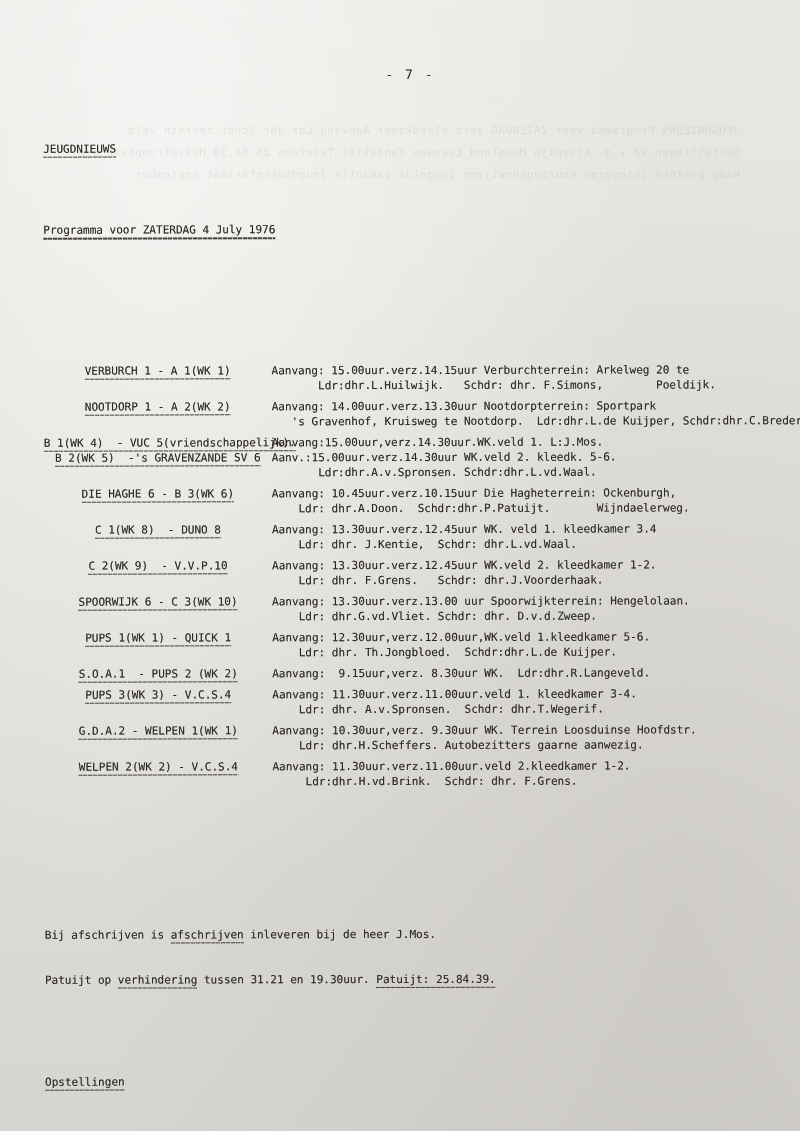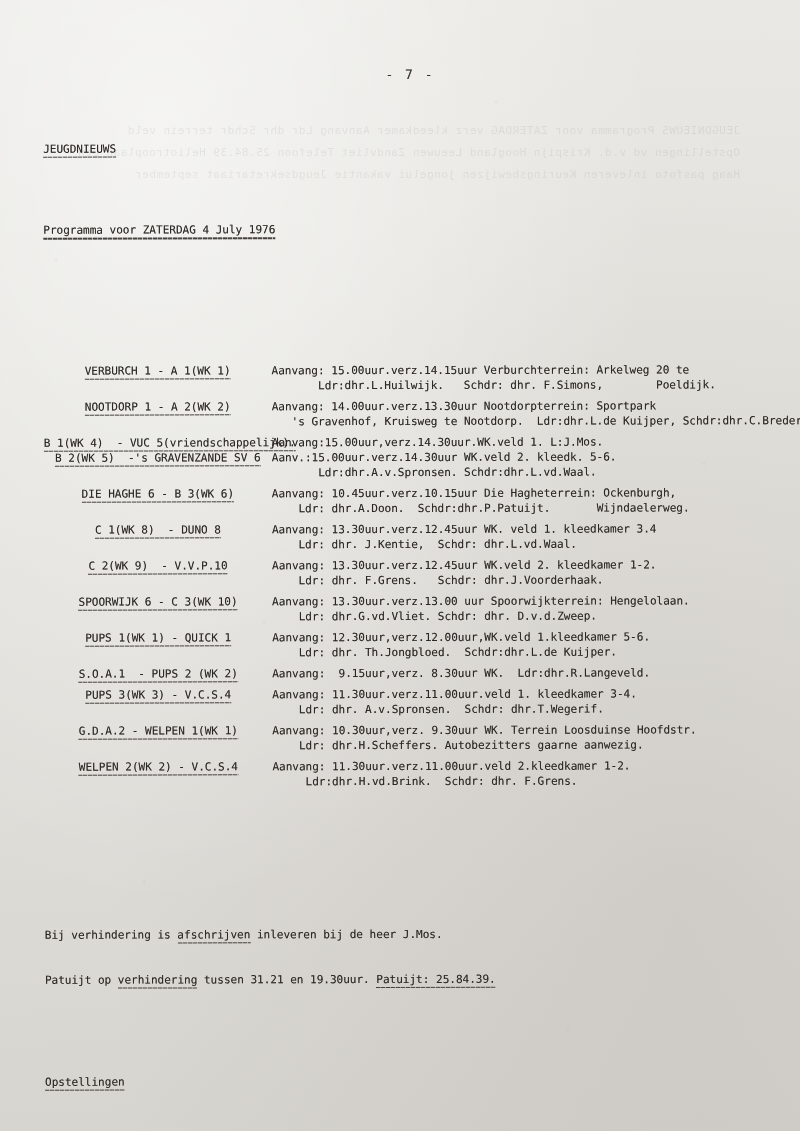--- a/index.html
+++ b/index.html
@@ -103,21 +103,21 @@
     <div class="blk"><span class="u u2">Programma voor ZATERDAG 4 July 1976</span></div>
     <div class="sm-gap"></div>
 
     <div>
       
       <div id="matches-host"><div class="row"><div class="c-left"><span class="u">VERBURCH 1 - A 1(WK 1)</span></div><div class="c-right"><div class="blk">Aanvang: 15.00uur.verz.14.15uur Verburchterrein: Arkelweg 20 te</div><div class="blk">       Ldr:dhr.L.Huilwijk.   Schdr: dhr. F.Simons,        Poeldijk.</div></div></div><div class="sm-gap"></div><div class="row"><div class="c-left"><span class="u">NOOTDORP 1 - A 2(WK 2)</span></div><div class="c-right"><div class="blk">Aanvang: 14.00uur.verz.13.30uur Nootdorpterrein: Sportpark</div><div class="blk">   's Gravenhof, Kruisweg te Nootdorp.  Ldr:dhr.L.de Kuijper, Schdr:dhr.C.Brederode.</div></div></div><div class="sm-gap"></div><div class="row"><div class="c-left"><span class="u">B 1(WK 4)  - VUC 5(vriendschappelijk).</span></div><div class="c-right"><div class="blk">Aanvang:15.00uur,verz.14.30uur.WK.veld 1. L:J.Mos.</div></div></div><div class="blk"></div><div class="row"><div class="c-left"><span class="u">B 2(WK 5)  -'s GRAVENZANDE SV 6</span></div><div class="c-right"><div class="blk">Aanv.:15.00uur.verz.14.30uur WK.veld 2. kleedk. 5-6.</div><div class="blk">       Ldr:dhr.A.v.Spronsen. Schdr:dhr.L.vd.Waal.</div></div></div><div class="sm-gap"></div><div class="row"><div class="c-left"><span class="u">DIE HAGHE 6 - B 3(WK 6)</span></div><div class="c-right"><div class="blk">Aanvang: 10.45uur.verz.10.15uur Die Hagheterrein: Ockenburgh,</div><div class="blk">    Ldr: dhr.A.Doon.  Schdr:dhr.P.Patuijt.       Wijndaelerweg.</div></div></div><div class="sm-gap"></div><div class="row"><div class="c-left"><span class="u">C 1(WK 8)  - DUNO 8</span></div><div class="c-right"><div class="blk">Aanvang: 13.30uur.verz.12.45uur WK. veld 1. kleedkamer 3.4</div><div class="blk">    Ldr: dhr. J.Kentie,  Schdr: dhr.L.vd.Waal.</div></div></div><div class="sm-gap"></div><div class="row"><div class="c-left"><span class="u">C 2(WK 9)  - V.V.P.10</span></div><div class="c-right"><div class="blk">Aanvang: 13.30uur.verz.12.45uur WK.veld 2. kleedkamer 1-2.</div><div class="blk">    Ldr: dhr. F.Grens.   Schdr: dhr.J.Voorderhaak.</div></div></div><div class="sm-gap"></div><div class="row"><div class="c-left"><span class="u">SPOORWIJK 6 - C 3(WK 10)</span></div><div class="c-right"><div class="blk">Aanvang: 13.30uur.verz.13.00 uur Spoorwijkterrein: Hengelolaan.</div><div class="blk">    Ldr: dhr.G.vd.Vliet. Schdr: dhr. D.v.d.Zweep.</div></div></div><div class="sm-gap"></div><div class="row"><div class="c-left"><span class="u">PUPS 1(WK 1) - QUICK 1</span></div><div class="c-right"><div class="blk">Aanvang: 12.30uur,verz.12.00uur,WK.veld 1.kleedkamer 5-6.</div><div class="blk">    Ldr: dhr. Th.Jongbloed.  Schdr:dhr.L.de Kuijper.</div></div></div><div class="sm-gap"></div><div class="row"><div class="c-left"><span class="u">S.O.A.1  - PUPS 2 (WK 2)</span></div><div class="c-right"><div class="blk">Aanvang:  9.15uur,verz. 8.30uur WK.  Ldr:dhr.R.Langeveld.</div></div></div><div class="sm-gap"></div><div class="row"><div class="c-left"><span class="u">PUPS 3(WK 3) - V.C.S.4</span></div><div class="c-right"><div class="blk">Aanvang: 11.30uur.verz.11.00uur.veld 1. kleedkamer 3-4.</div><div class="blk">    Ldr: dhr. A.v.Spronsen.  Schdr: dhr.T.Wegerif.</div></div></div><div class="sm-gap"></div><div class="row"><div class="c-left"><span class="u">G.D.A.2 - WELPEN 1(WK 1)</span></div><div class="c-right"><div class="blk">Aanvang: 10.30uur,verz. 9.30uur WK. Terrein Loosduinse Hoofdstr.</div><div class="blk">    Ldr: dhr.H.Scheffers. Autobezitters gaarne aanwezig.</div></div></div><div class="sm-gap"></div><div class="row"><div class="c-left"><span class="u">WELPEN 2(WK 2) - V.C.S.4</span></div><div class="c-right"><div class="blk">Aanvang: 11.30uur.verz.11.00uur.veld 2.kleedkamer 1-2.</div><div class="blk">     Ldr:dhr.H.vd.Brink.  Schdr: dhr. F.Grens.</div></div></div><div class="sm-gap"></div></div>
     </div>
 
     <div class="sec-gap"></div>
 
-    <div class="blk"><span>Bij verhindering is </span><span class="u">afschrijven</span><span> inleveren bij de heer J.Mos.</span></div>
+    <div class="blk"><span>Bij afschrijven is </span><span class="u">afschrijven</span><span> inleveren bij de heer J.Mos.</span></div>
     <div class="blk"><span>Patuijt op </span><span class="u">verhindering</span><span> tussen 31.21 en 19.30uur. </span><span class="u">Patuijt: 25.84.39.</span></div>
 
     <div class="sec-gap"></div>
     <div class="blk"><span class="u">Opstellingen</span></div>
     <div class="sm-gap"></div>
 
     
 
     
 

